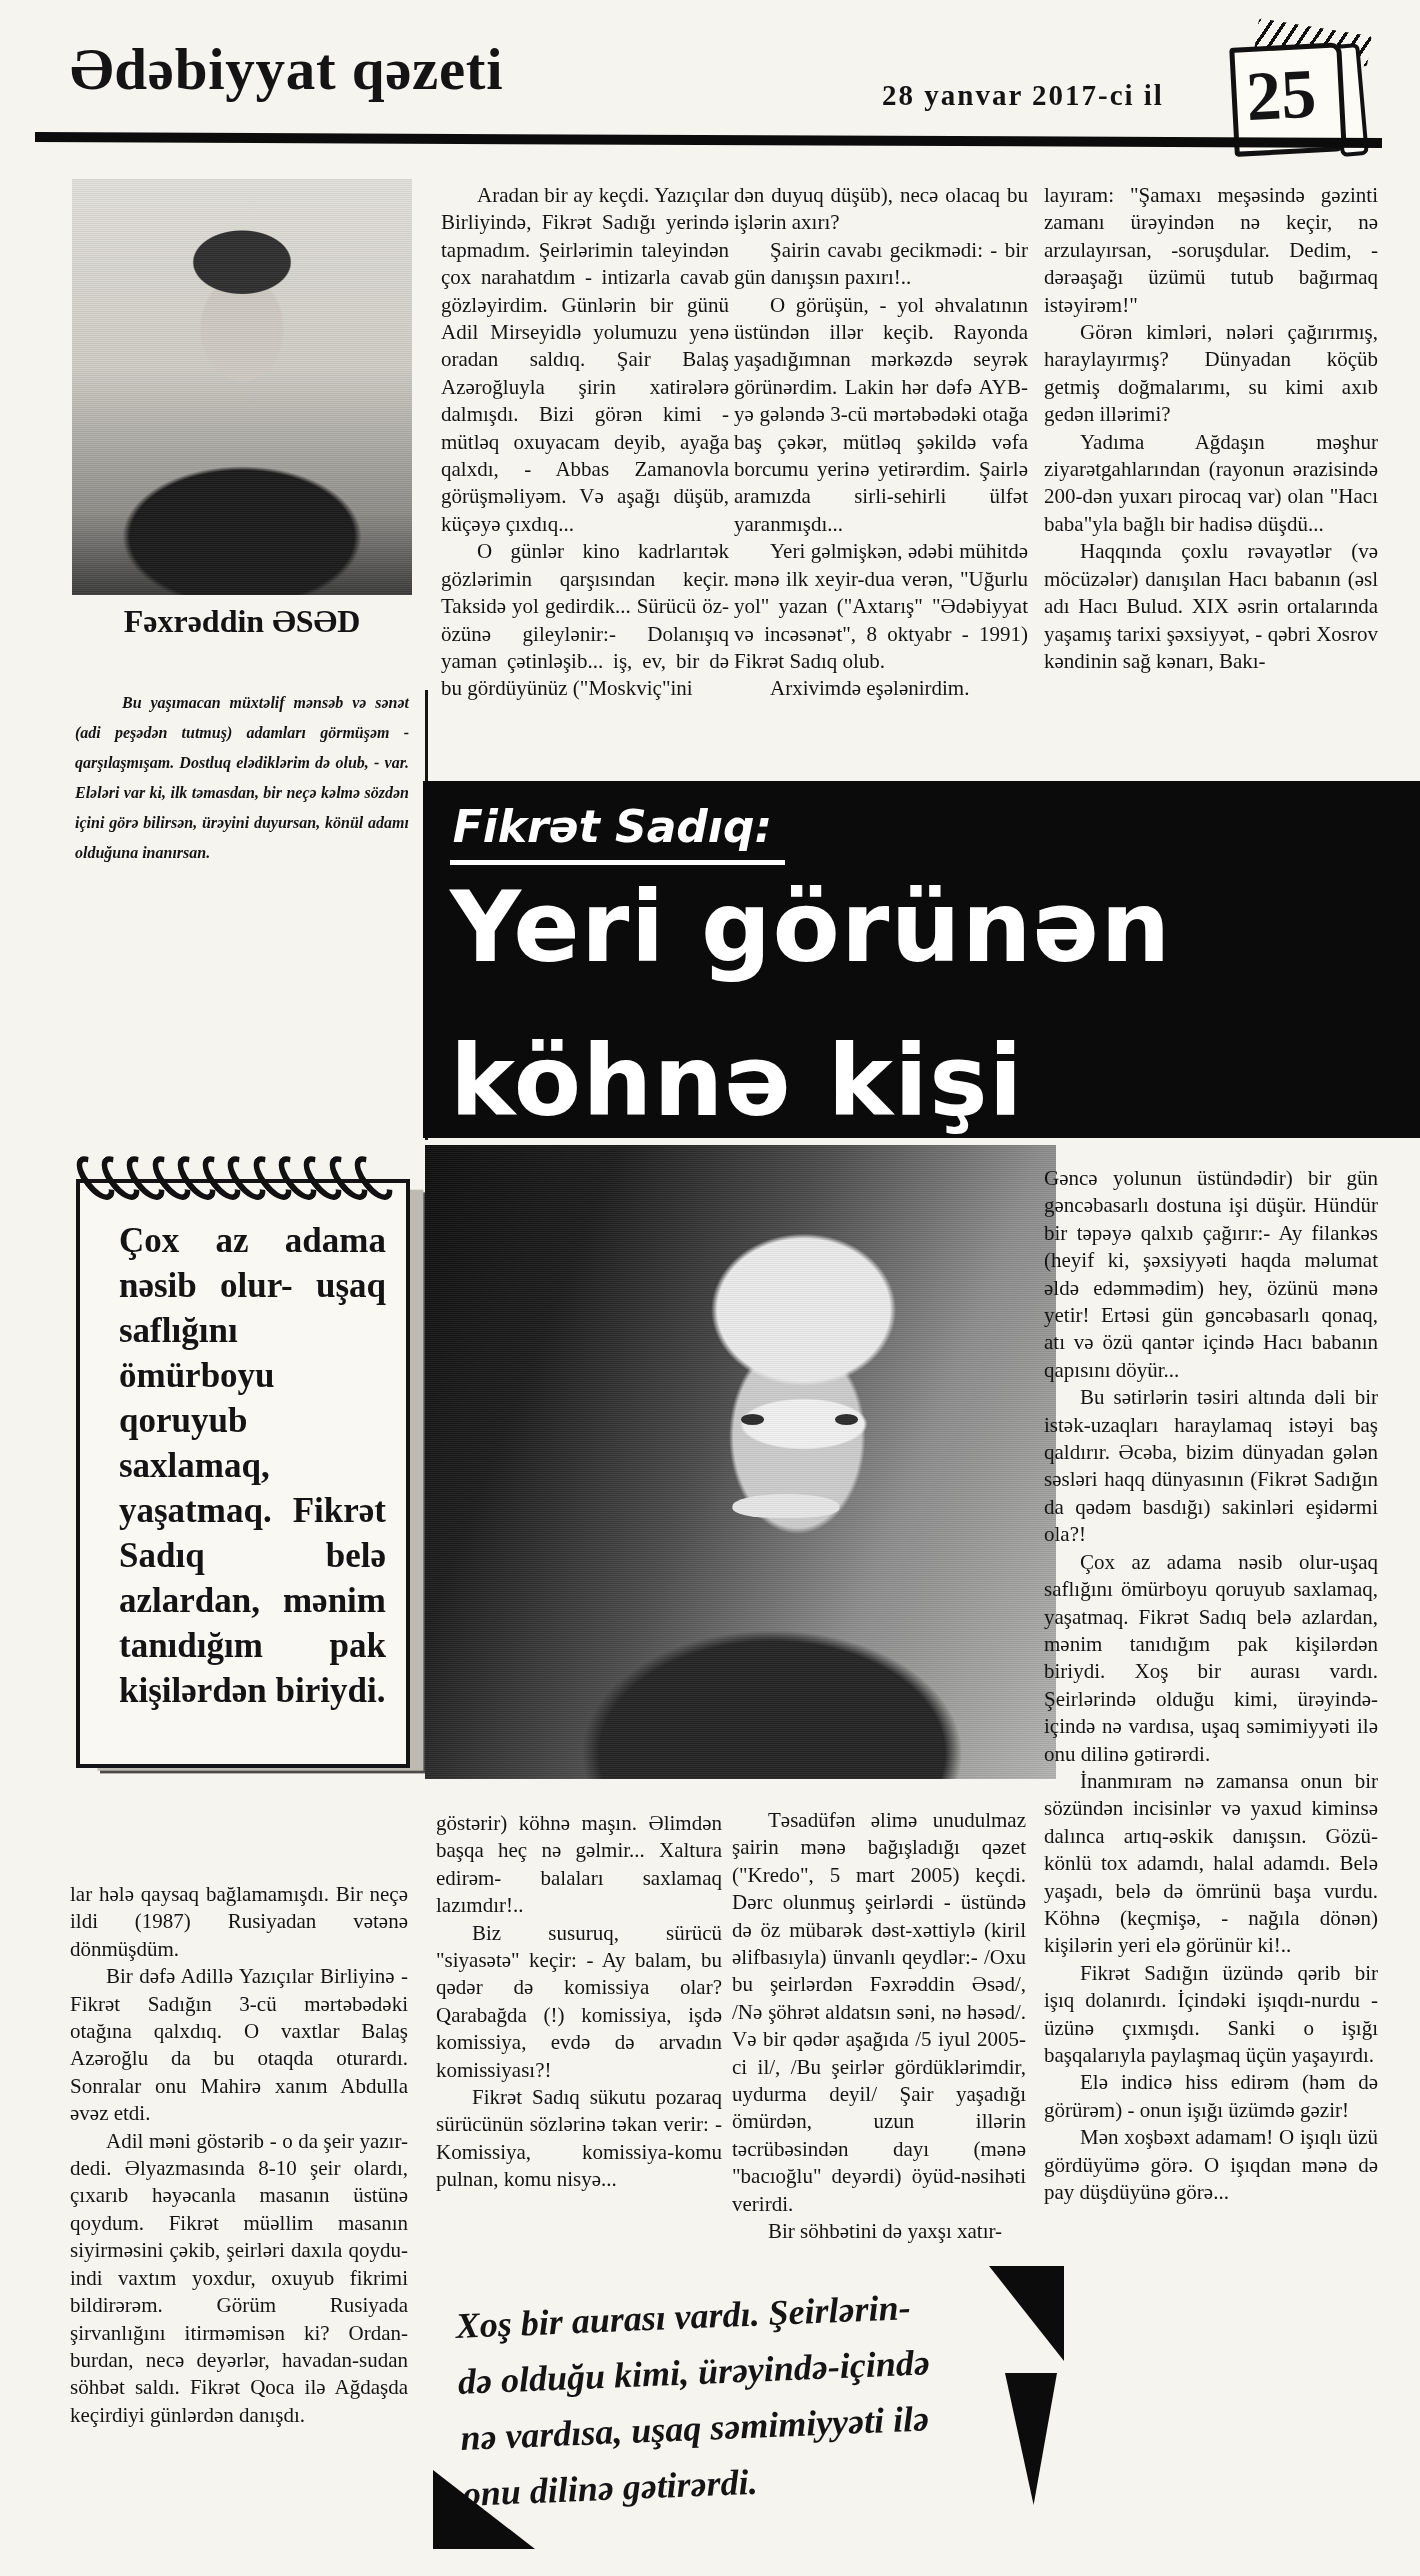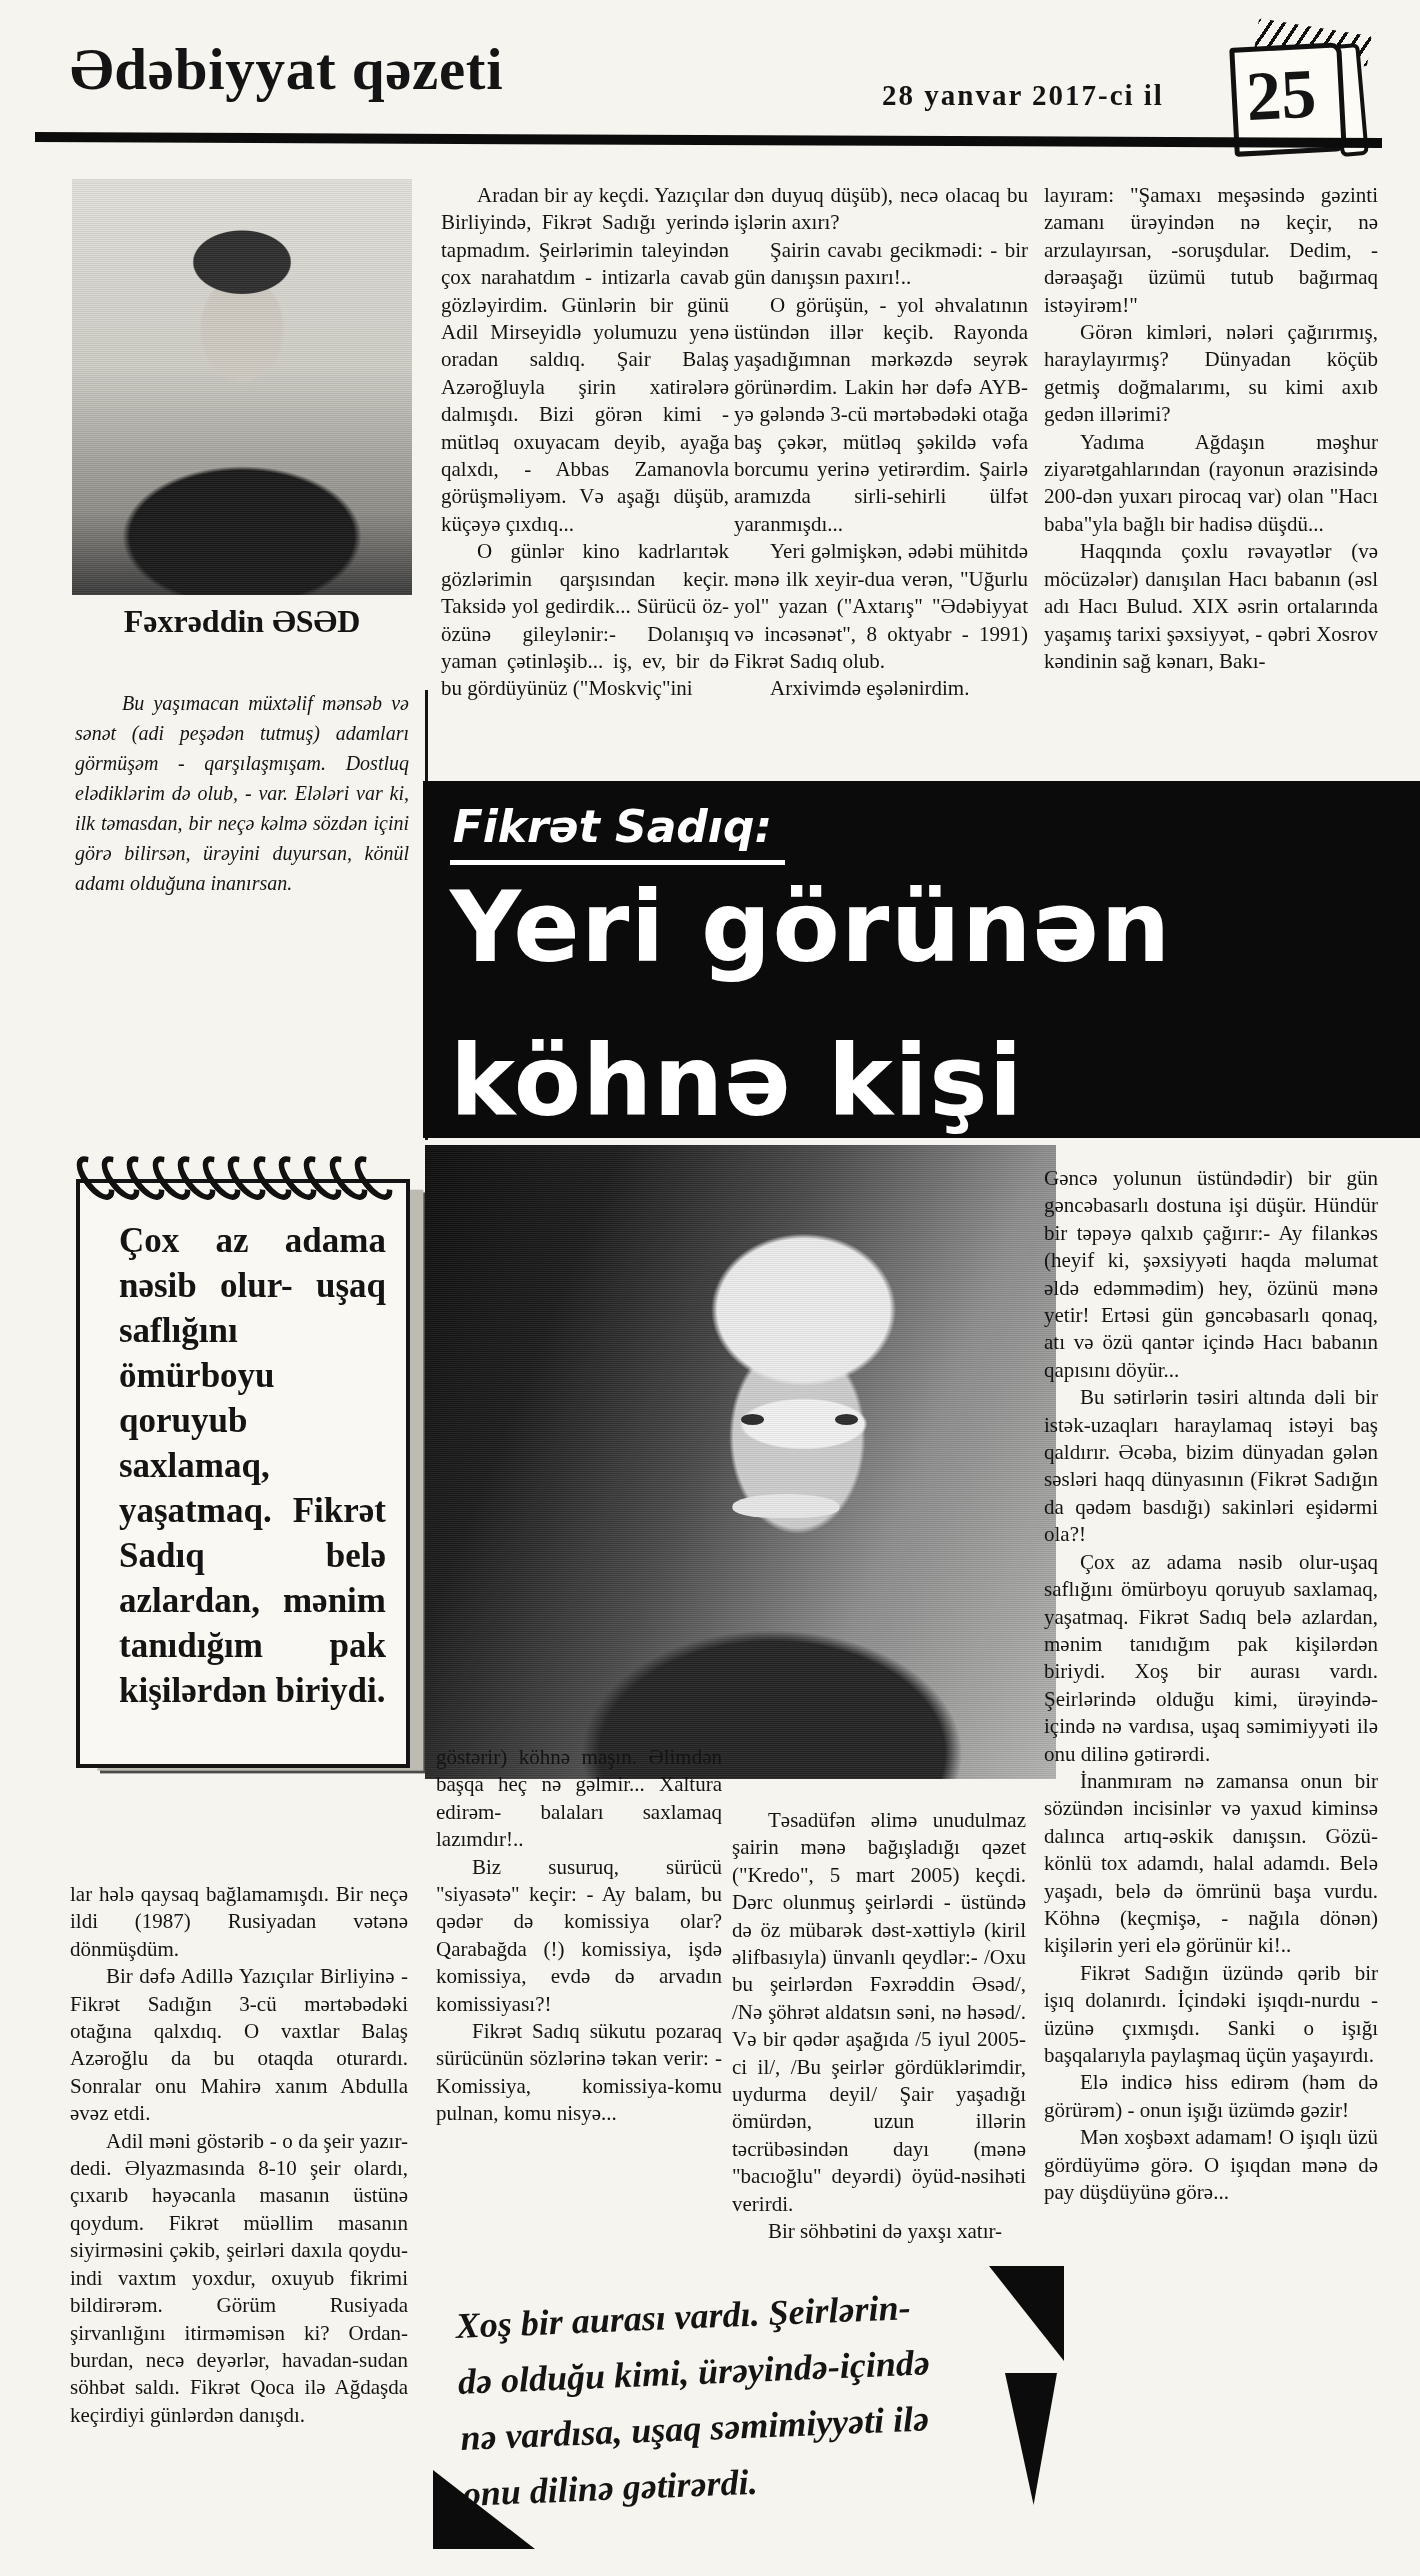--- a/index.html
+++ b/index.html
@@ -29,22 +29,22 @@
   .author-photo{position:absolute;left:72px;top:179px;width:340px;height:416px;
         background:
          radial-gradient(ellipse 80px 52px at 50% 20%,#2e2e2e 0 60%,transparent 62%),
          radial-gradient(ellipse 67px 86px at 50% 36%,#cfcac2 0 60%,transparent 63%),
          radial-gradient(ellipse 181px 107px at 50% 86%,#1a1a1a 0 62%,transparent 66%),
          linear-gradient(180deg,#e3e1db 0%,#cfcdc6 45%,#8f8d88 80%,#3a3a3a 100%);}
   .photo::after{content:"";position:absolute;inset:0;
         background:repeating-linear-gradient(0deg,rgba(255,255,255,.06) 0 0.7px,rgba(0,0,0,.06) 0.7px 2px);}
   .author-caption{position:absolute;left:72px;top:603px;width:340px;text-align:center;
         font-size:32px;font-weight:bold;}
-  .intro{position:absolute;left:75px;top:688px;width:334px;font-size:20px;line-height:30px;
-        font-weight:normal;font-style:italic;text-align:justify;text-indent:47px;margin:0;}
+  .intro{position:absolute;left:75px;top:688px;width:334px;font-size:16px;line-height:30px;
+        font-weight:bold;font-style:italic;text-align:justify;text-indent:47px;margin:0;}
   .col1-top{left:70px;top:971px;width:338px;}
   .vrule{position:absolute;left:425px;top:690px;width:3.3px;height:450px;background:#151515;}
   .col2-top{left:441px;top:182px;width:288px;}
   .col3-top{left:734px;top:182px;width:294px;}
   .col4-top{left:1044px;top:182px;width:334px;}
   
   .headline{position:absolute;left:423px;top:781px;width:1123px;height:357px;background:#0b0b0b;
         box-sizing:border-box;padding:20px 27px;}
   .kicker{display:inline-block;color:#fff;font-family:"DejaVu Sans",sans-serif;font-style:italic;
         font-weight:bold;font-size:44px;border-bottom:5.4px solid #fff;padding:0 13.4px 8px 2.7px;}
@@ -69,21 +69,21 @@
          radial-gradient(ellipse 288px 187px at 55% 96%,#242424 0 60%,transparent 66%),
          linear-gradient(112deg,#0e0e0e 0%,#1c1c1c 22%,#4a4a4a 45%,#8d8d8d 70%,#b3b3b1 100%);}
   .mustache{position:absolute;left:50%;top:55%;width:107px;height:24px;background:#e8e8e8;
         border-radius:50% 50% 40% 40%;transform:translateX(-8%);}
   .eye{position:absolute;width:23px;height:10.7px;background:#2b2b2b;border-radius:50%;top:42.5%;}
   .eye.l{left:50%;} .eye.r{left:65%;}
   
   .right-col{left:1044px;top:1165px;width:334px;}
   
   .bcol1{left:70px;top:1881px;width:338px;}
-  .bcol2{left:436px;top:1744px;width:286px;}
+  .bcol2{left:436px;top:1810px;width:286px;}
   .bcol3{left:732px;top:1807px;width:294px;}
   
   .pull-quote{position:absolute;left:459px;top:2286px;width:575px;margin:0;
         font-size:36px;line-height:56px;font-weight:bold;font-style:italic;
         white-space:pre-line;transform:rotate(-2.4deg);}
   .tri{position:absolute;background:#0c0c0c;}
   .tri-a{left:989px;top:2266px;width:75px;height:95px;clip-path:polygon(0 0,100% 0,100% 100%);}
   .tri-b{left:1005px;top:2373px;width:52px;height:132px;clip-path:polygon(0 0,100% 0,55% 100%);}
   .tri-c{left:433px;top:2470px;width:102px;height:79px;clip-path:polygon(0 0,0 100%,100% 100%);}
 </style>

